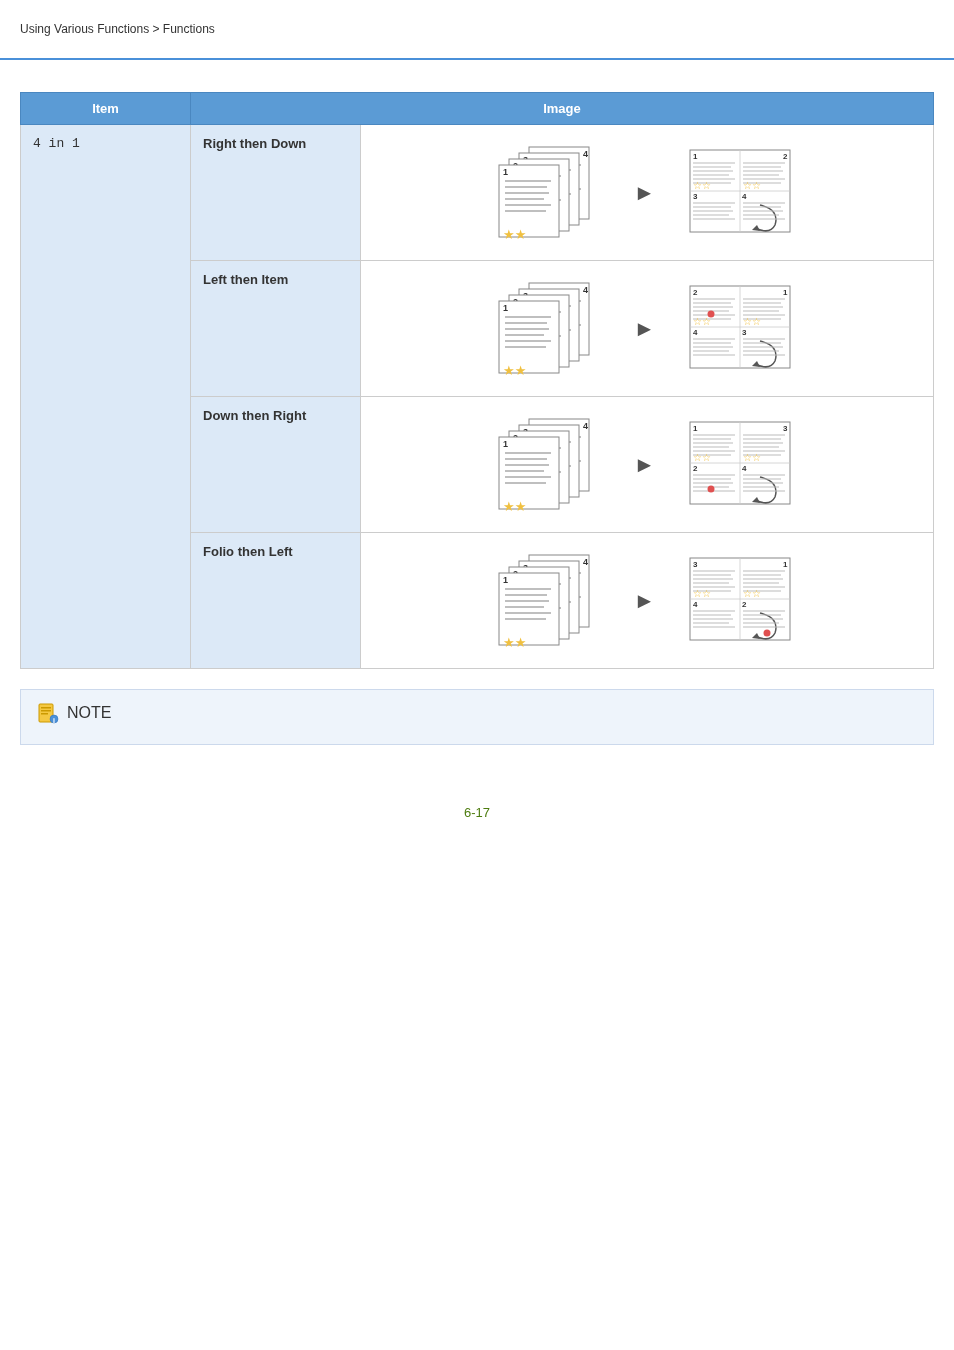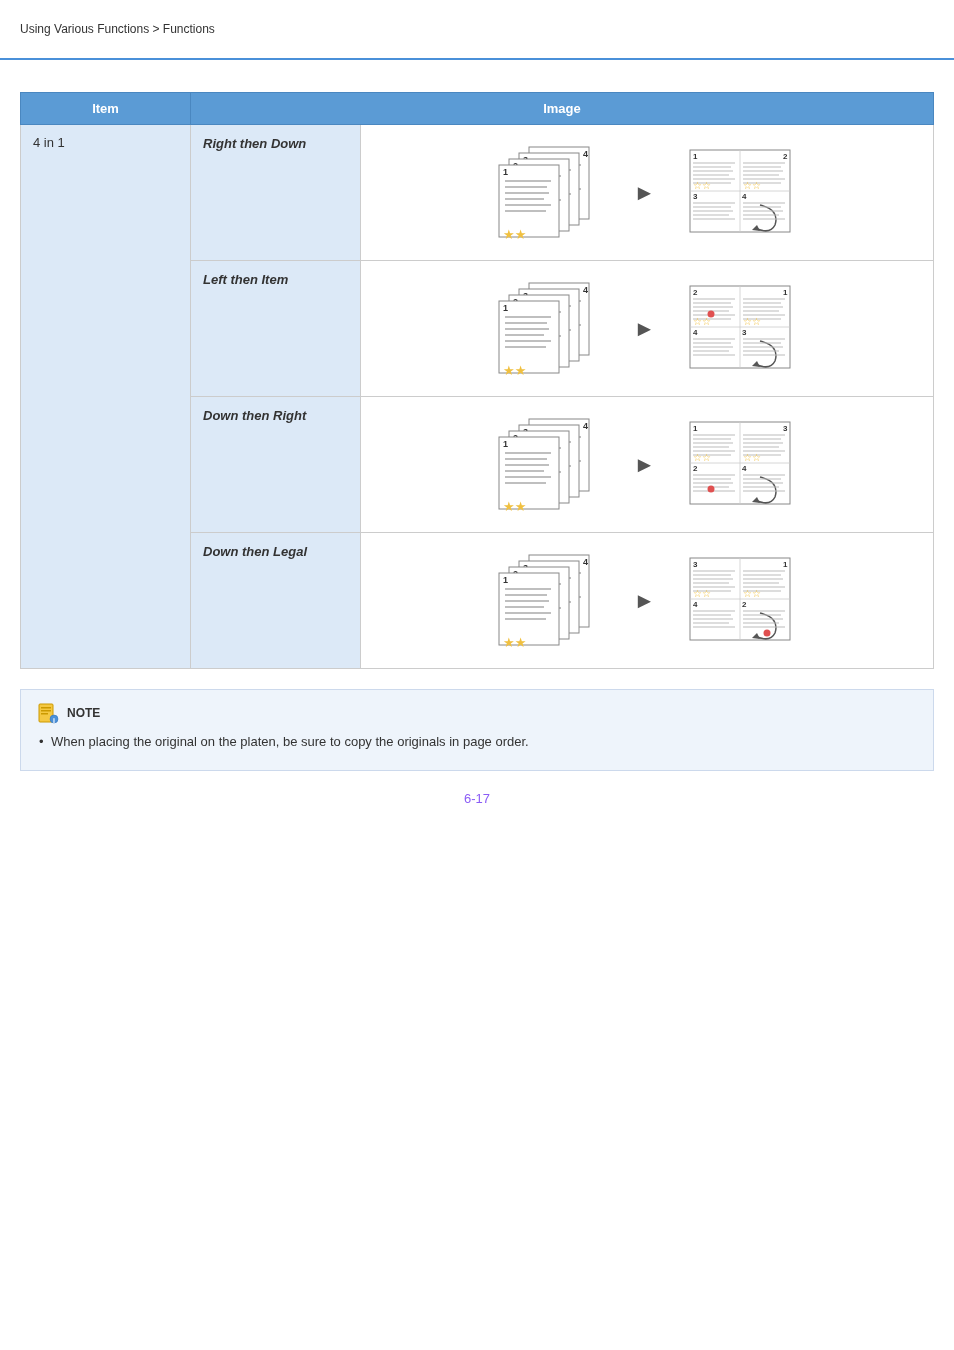--- a/index.html
+++ b/index.html
@@ -58,21 +58,20 @@
 
     .main-table .col-image {
       background: #fff;
     }
 
     .row-label {
       font-weight: bold;
       font-size: 13px;
       white-space: nowrap;
       vertical-align: middle;
-      font-style: italic;
     }
 
     
     .image-cell {
       display: flex;
       align-items: center;
       justify-content: center;
       gap: 30px;
       padding: 10px 20px;
       min-height: 100px;
@@ -101,22 +100,22 @@
 
     .note-icon {
       width: 22px;
       height: 22px;
       display: inline-flex;
       align-items: center;
       justify-content: center;
     }
 
     .note-title {
-      font-weight: bold;
-      font-size: 12px;
+      font-weight: normal;
+      font-size: 16px;
     }
 
     .note-list {
       list-style: none;
       padding: 0;
     }
 
     .note-list li {
       padding-left: 14px;
       position: relative;
@@ -127,22 +126,23 @@
 
     .note-list li::before {
       content: "•";
       position: absolute;
       left: 2px;
     }
 
     
     .page-footer {
       text-align: center;
+      margin-top: 40px;
       font-size: 13px;
-      color: #8b5cf6;
+      color: #4d7c0f;
     }
 
     
     .diagram-svg {
       overflow: visible;
     }
 
   </style>
 </head>
 <body>
@@ -157,21 +157,21 @@
     <thead>
       <tr>
         <th colspan="1">Item</th>
         <th colspan="2">Image</th>
       </tr>
     </thead>
     <tbody>
 
       <tr>
         <td class="col-item" rowspan="4">
-          <span style="font-size:13px;">4 in 1</span>
+          <span style="font-size:13px;font-family:Liberation Mono, monospace;">4 in 1</span>
         </td>
         <td class="col-item">
           <span class="row-label">Right then Down</span>
         </td>
         <td class="col-image">
           <div class="image-cell">
 
             <svg class="diagram-svg" width="105" height="95" viewBox="0 0 105 95">
 
               <rect x="30" y="2" width="60" height="72" fill="white" stroke="#888" stroke-width="1"></rect>
@@ -436,21 +436,21 @@
               <line x1="58" y1="66" x2="98" y2="66" stroke="#bbb" stroke-width="1"></line>
               <line x1="58" y1="70" x2="94" y2="70" stroke="#bbb" stroke-width="1"></line>
               <line x1="58" y1="74" x2="100" y2="74" stroke="#bbb" stroke-width="1"></line>
             </svg>
           </div>
         </td>
       </tr>
 
       <tr>
         <td class="col-item">
-          <span class="row-label">Down then Legal</span>
+          <span class="row-label">Folio then Left</span>
         </td>
         <td class="col-image">
           <div class="image-cell">
             <svg class="diagram-svg" width="105" height="95" viewBox="0 0 105 95">
               <rect x="30" y="2" width="60" height="72" fill="white" stroke="#888" stroke-width="1"></rect>
               <text x="84" y="12" font-size="9" fill="#333" font-weight="bold">4</text>
               <line x1="36" y1="20" x2="82" y2="20" stroke="#aaa" stroke-width="1.5"></line>
               <line x1="36" y1="26" x2="78" y2="26" stroke="#aaa" stroke-width="1.5"></line>
               <line x1="36" y1="32" x2="80" y2="32" stroke="#aaa" stroke-width="1.5"></line>
               <line x1="36" y1="38" x2="75" y2="38" stroke="#aaa" stroke-width="1.5"></line>
@@ -541,21 +541,20 @@
           <rect x="4" y="5" width="10" height="1.5" fill="#cc9900"></rect>
           <rect x="4" y="8" width="10" height="1.5" fill="#cc9900"></rect>
           <rect x="4" y="11" width="7" height="1.5" fill="#cc9900"></rect>
           <circle cx="17" cy="17" r="4" fill="#4a90d9" stroke="#2a6fbb" stroke-width="0.5"></circle>
           <text x="17" y="21" font-size="7" text-anchor="middle" fill="white" font-weight="bold">i</text>
         </svg>
       </div>
       <span class="note-title">NOTE</span>
     </div>
     <ul class="note-list">
-      <li>When placing the original on the platen, be sure to copy the originals in page order.</li>
     </ul>
   </div>
 
 </div>
 
 <div class="page-footer">
   <span>6-17</span>
 </div>
 
 </body></html>

